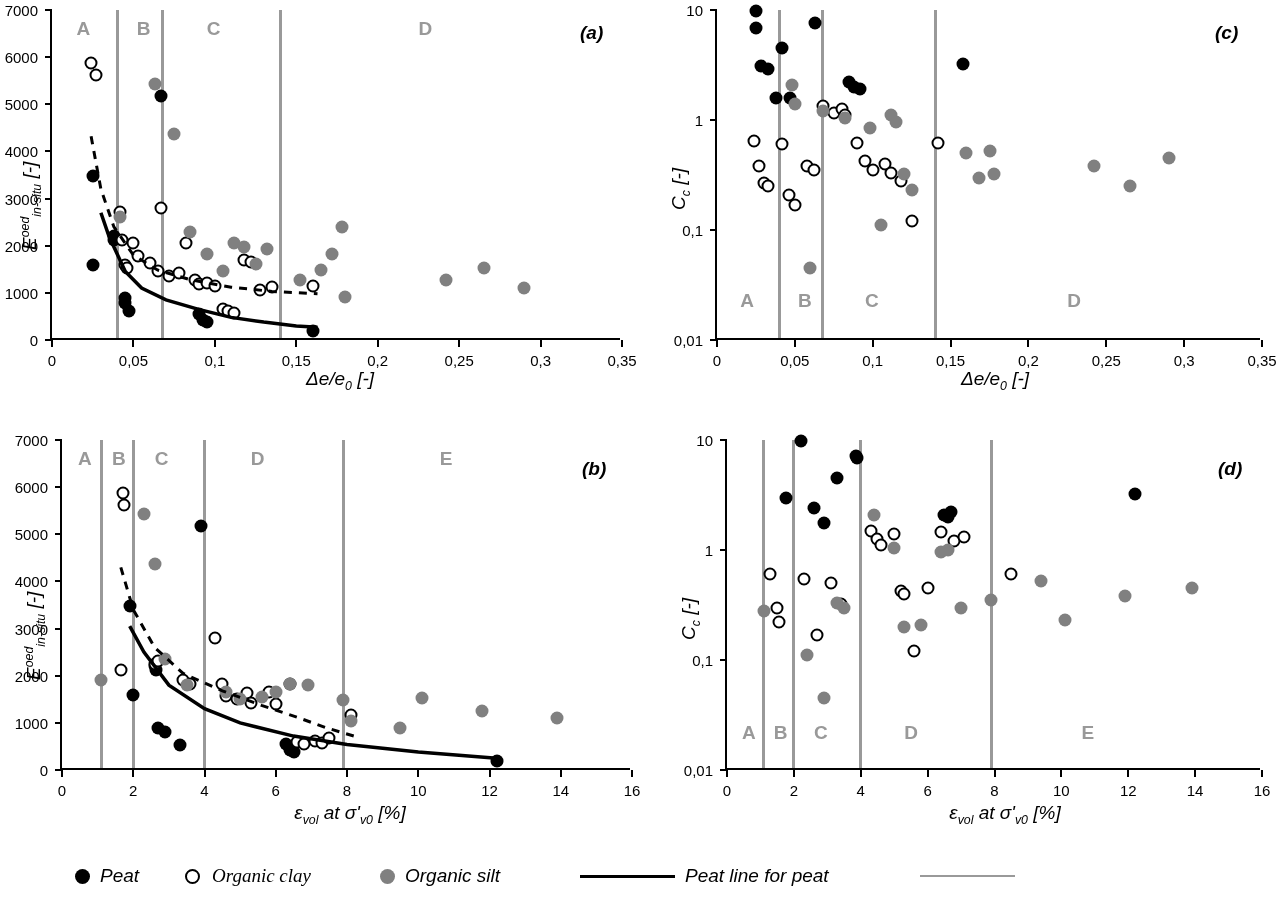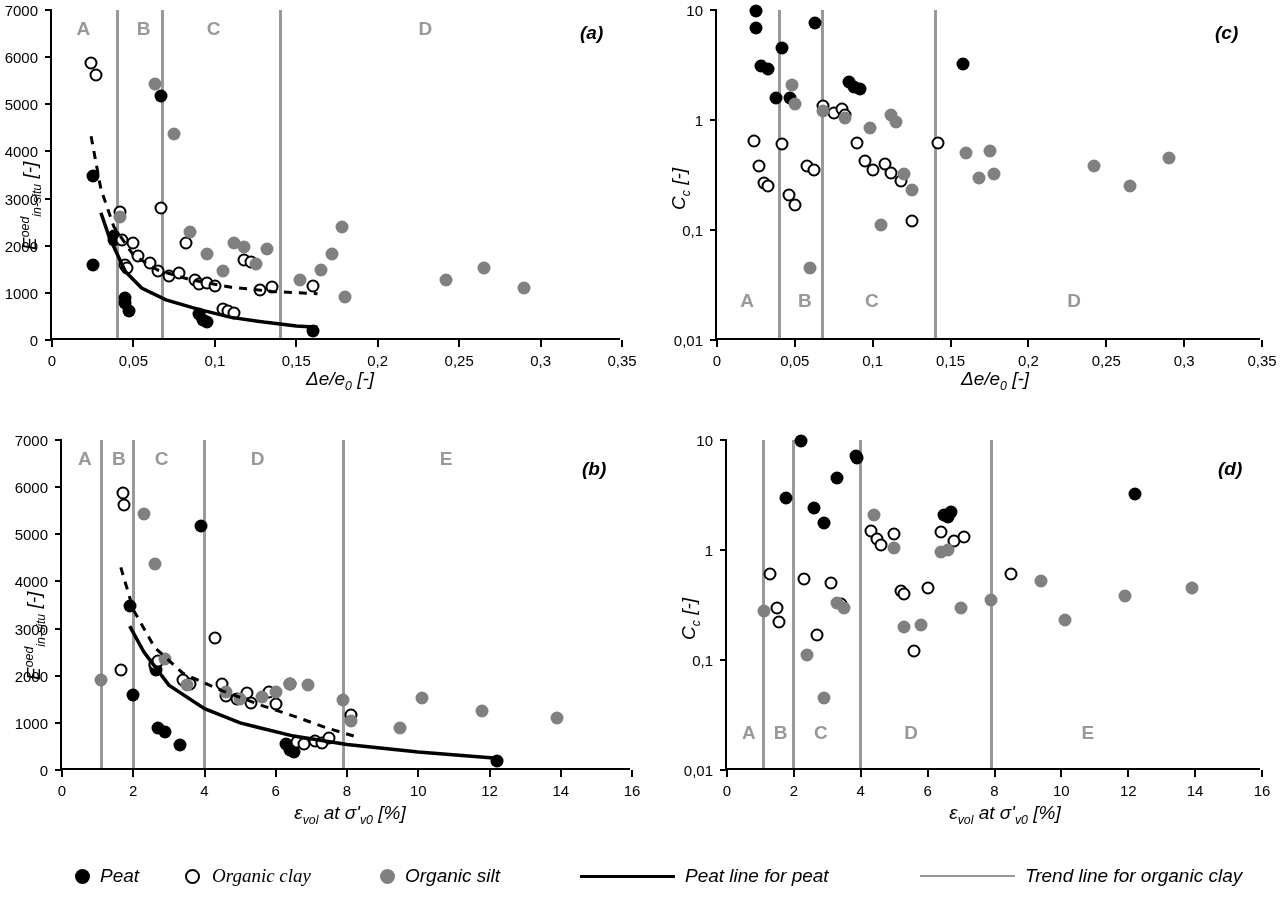--- a/index.html
+++ b/index.html
@@ -439,14 +439,13 @@
   <span class="legend-dot" style="left:185px;top:14px;width:15px;height:15px;background:#fff;border:2px solid #000;"></span>
   <span class="legend-item" style="left:212px;top:10px;font-family:Liberation Serif, serif;">Organic clay</span>
 
   <span class="legend-dot" style="left:380px;top:14px;width:15px;height:15px;background:#808080;"></span>
   <span class="legend-item" style="left:405px;top:10px;">Organic silt</span>
 
   <span class="legend-line" style="left:580px;top:20px;width:95px;background:#000;"></span>
   <span class="legend-item" style="left:685px;top:10px;">Peat line for peat</span>
 
   <span class="legend-line" style="left:920px;top:20px;width:95px;height:2px;background:#999;"></span>
-  <span class="legend-item" style="left:1025px;top:10px;">Trend line for organic clay</span>
 </div>
 
 </body></html>

